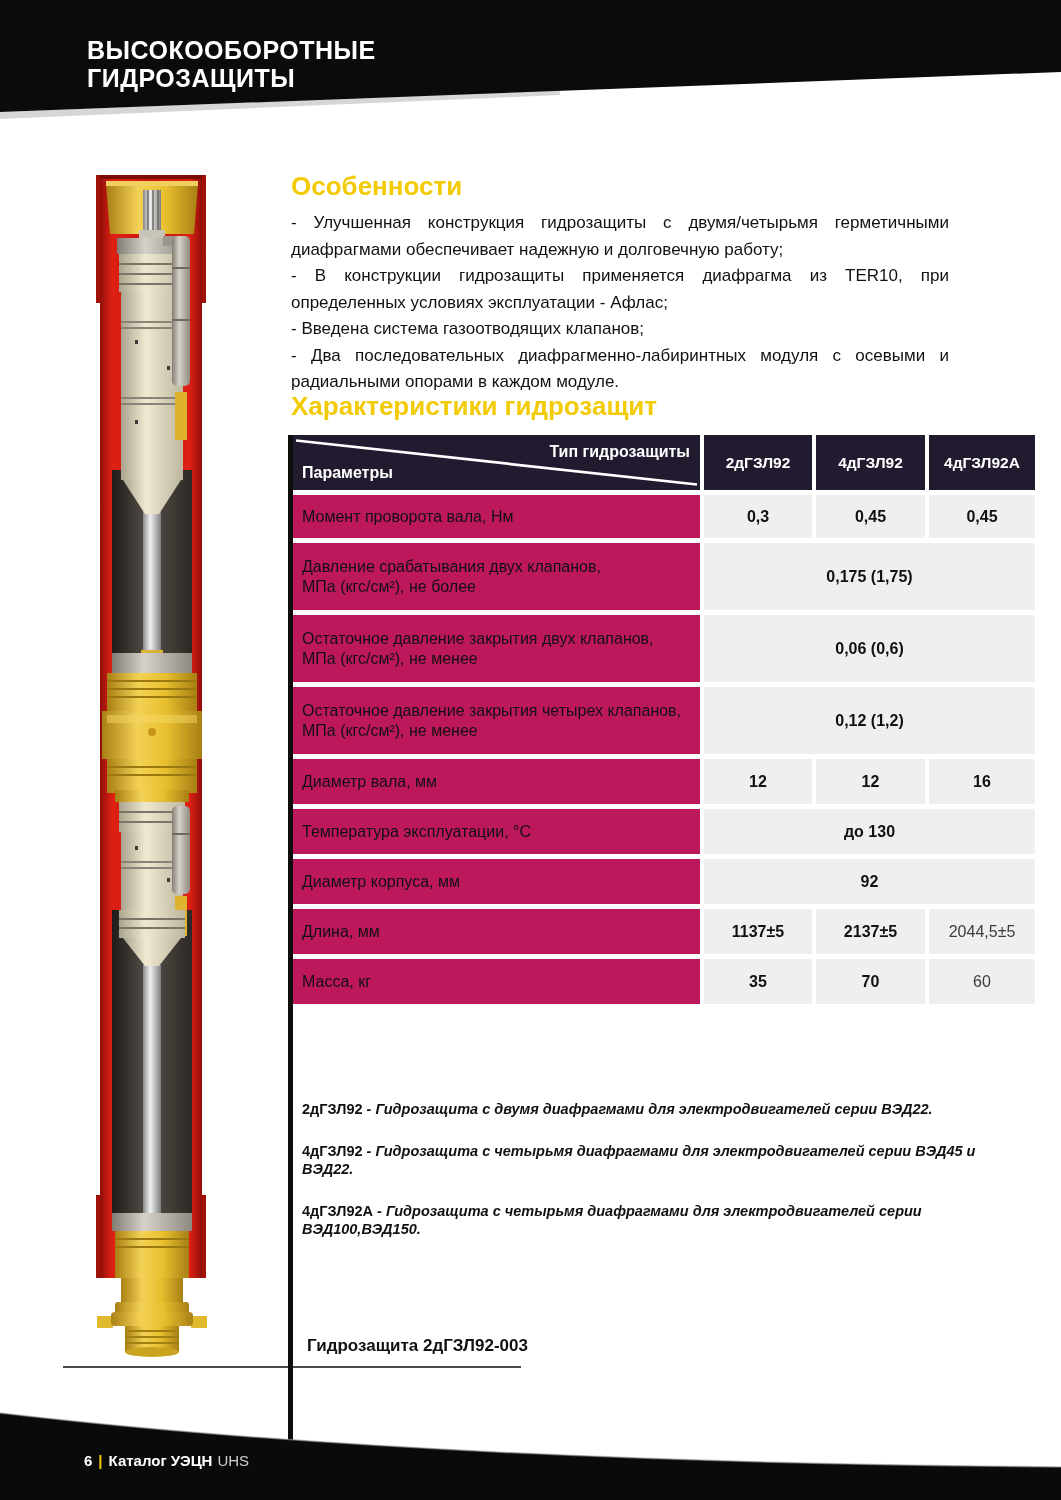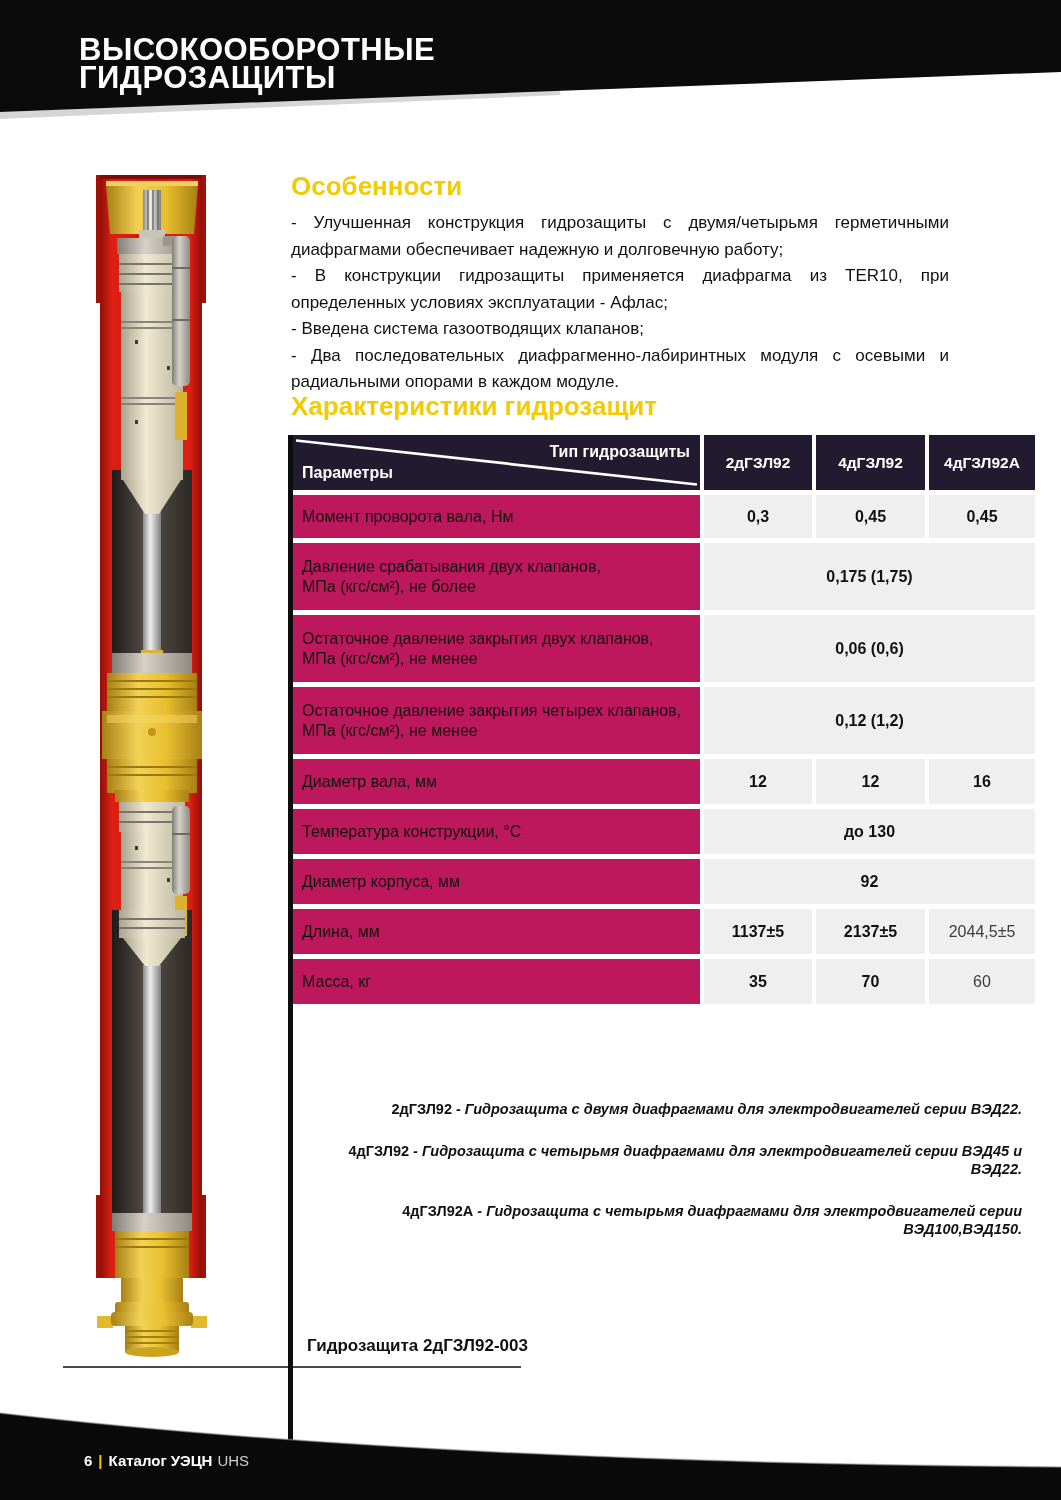--- a/index.html
+++ b/index.html
@@ -4,22 +4,22 @@
 <style>
   html,body{margin:0;padding:0;background:#fff;}
   .page{position:relative;width:1061px;height:1500px;background:#fff;overflow:hidden;
         font-family:"Liberation Sans",sans-serif;color:#111;}
 
   
   .top-band{position:absolute;left:0;top:0;width:1061px;height:120px;background:#0b0b0b;
             clip-path:polygon(0 0,1061px 0,1061px 72px,0 112px);}
   .top-band-shadow{position:absolute;left:0;top:0;width:1061px;height:125px;background:#b5b5b5;opacity:.55;
             clip-path:polygon(0 112px,560px 90px,560px 95px,0 119px);}
-  .page-title{position:absolute;left:79px;top:36px;color:#fff;font-weight:bold;
-              font-size:31px;line-height:28px;letter-spacing:.5px;}
+  .page-title{position:absolute;left:87px;top:36px;color:#fff;font-weight:bold;
+              font-size:25px;line-height:28px;letter-spacing:.5px;}
 
   
   .yellow-heading{position:absolute;color:#F2CB05;font-weight:bold;font-size:26px;line-height:28px;}
   .features-text{position:absolute;left:291px;top:210px;width:658px;font-size:17px;line-height:26.5px;
                  text-align:justify;}
   .features-text p{margin:0;}
 
   
   .char-table{position:absolute;left:288px;top:435px;border-collapse:separate;border-spacing:0;
               border-left:5px solid #0d0d0d;table-layout:fixed;width:747px;}
@@ -33,21 +33,21 @@
   td.param{background:#be185d;font-size:16px;text-align:left;padding-left:9px;border-bottom:5px solid #fff;
            white-space:pre-line;line-height:20px;}
   td.val{background:#EFEFEF;font-size:16px;font-weight:bold;text-align:center;
          border-left:4px solid #fff;border-bottom:5px solid #fff;margin-top:14px;}
   td.val.light{font-weight:normal;color:#3c3c3c;}
   tr.h-single td{height:48px;}
   tr.h-double td{height:72px;}
   tr.h-small td{height:50px;}
 
   
-  .footnotes{position:absolute;left:302px;top:1100px;width:720px;font-size:14.5px;line-height:18px;text-align:right;}
+  .footnotes{position:absolute;left:302px;top:1100px;width:720px;font-size:14.5px;line-height:18px;}
   .footnote{margin-bottom:24px;}
   .fn-name{font-weight:bold;font-style:normal;}
   .fn-text{font-weight:bold;font-style:italic;}
   .figure-caption{position:absolute;left:307px;top:1336px;font-size:17px;font-weight:bold;}
   .caption-rule{position:absolute;left:63px;top:1366px;width:458px;height:2px;background:#4a4a4a;}
   .divider-vline{position:absolute;left:288px;top:435px;width:5px;height:1020px;background:#0d0d0d;}
 
   
   .footer-svg{position:absolute;left:0;top:1410px;width:1061px;height:90px;}
   .footer-text{position:absolute;left:84px;top:1452px;font-size:15px;color:#fff;z-index:5;}
@@ -242,21 +242,21 @@
 МПа (кгс/см²), не менее</td>
       <td class="val" colspan="3">0,12 (1,2)</td>
     </tr>
     <tr class="h-small">
       <td class="param">Диаметр вала, мм</td>
       <td class="val">12</td>
       <td class="val">12</td>
       <td class="val">16</td>
     </tr>
     <tr class="h-small">
-      <td class="param">Температура конструкции, °С</td>
+      <td class="param">Температура эксплуатации, °С</td>
       <td class="val" colspan="3">до 130</td>
     </tr>
     <tr class="h-small">
       <td class="param">Диаметр корпуса, мм</td>
       <td class="val" colspan="3">92</td>
     </tr>
     <tr class="h-small">
       <td class="param">Длина, мм</td>
       <td class="val">1137±5</td>
       <td class="val">2137±5</td>

